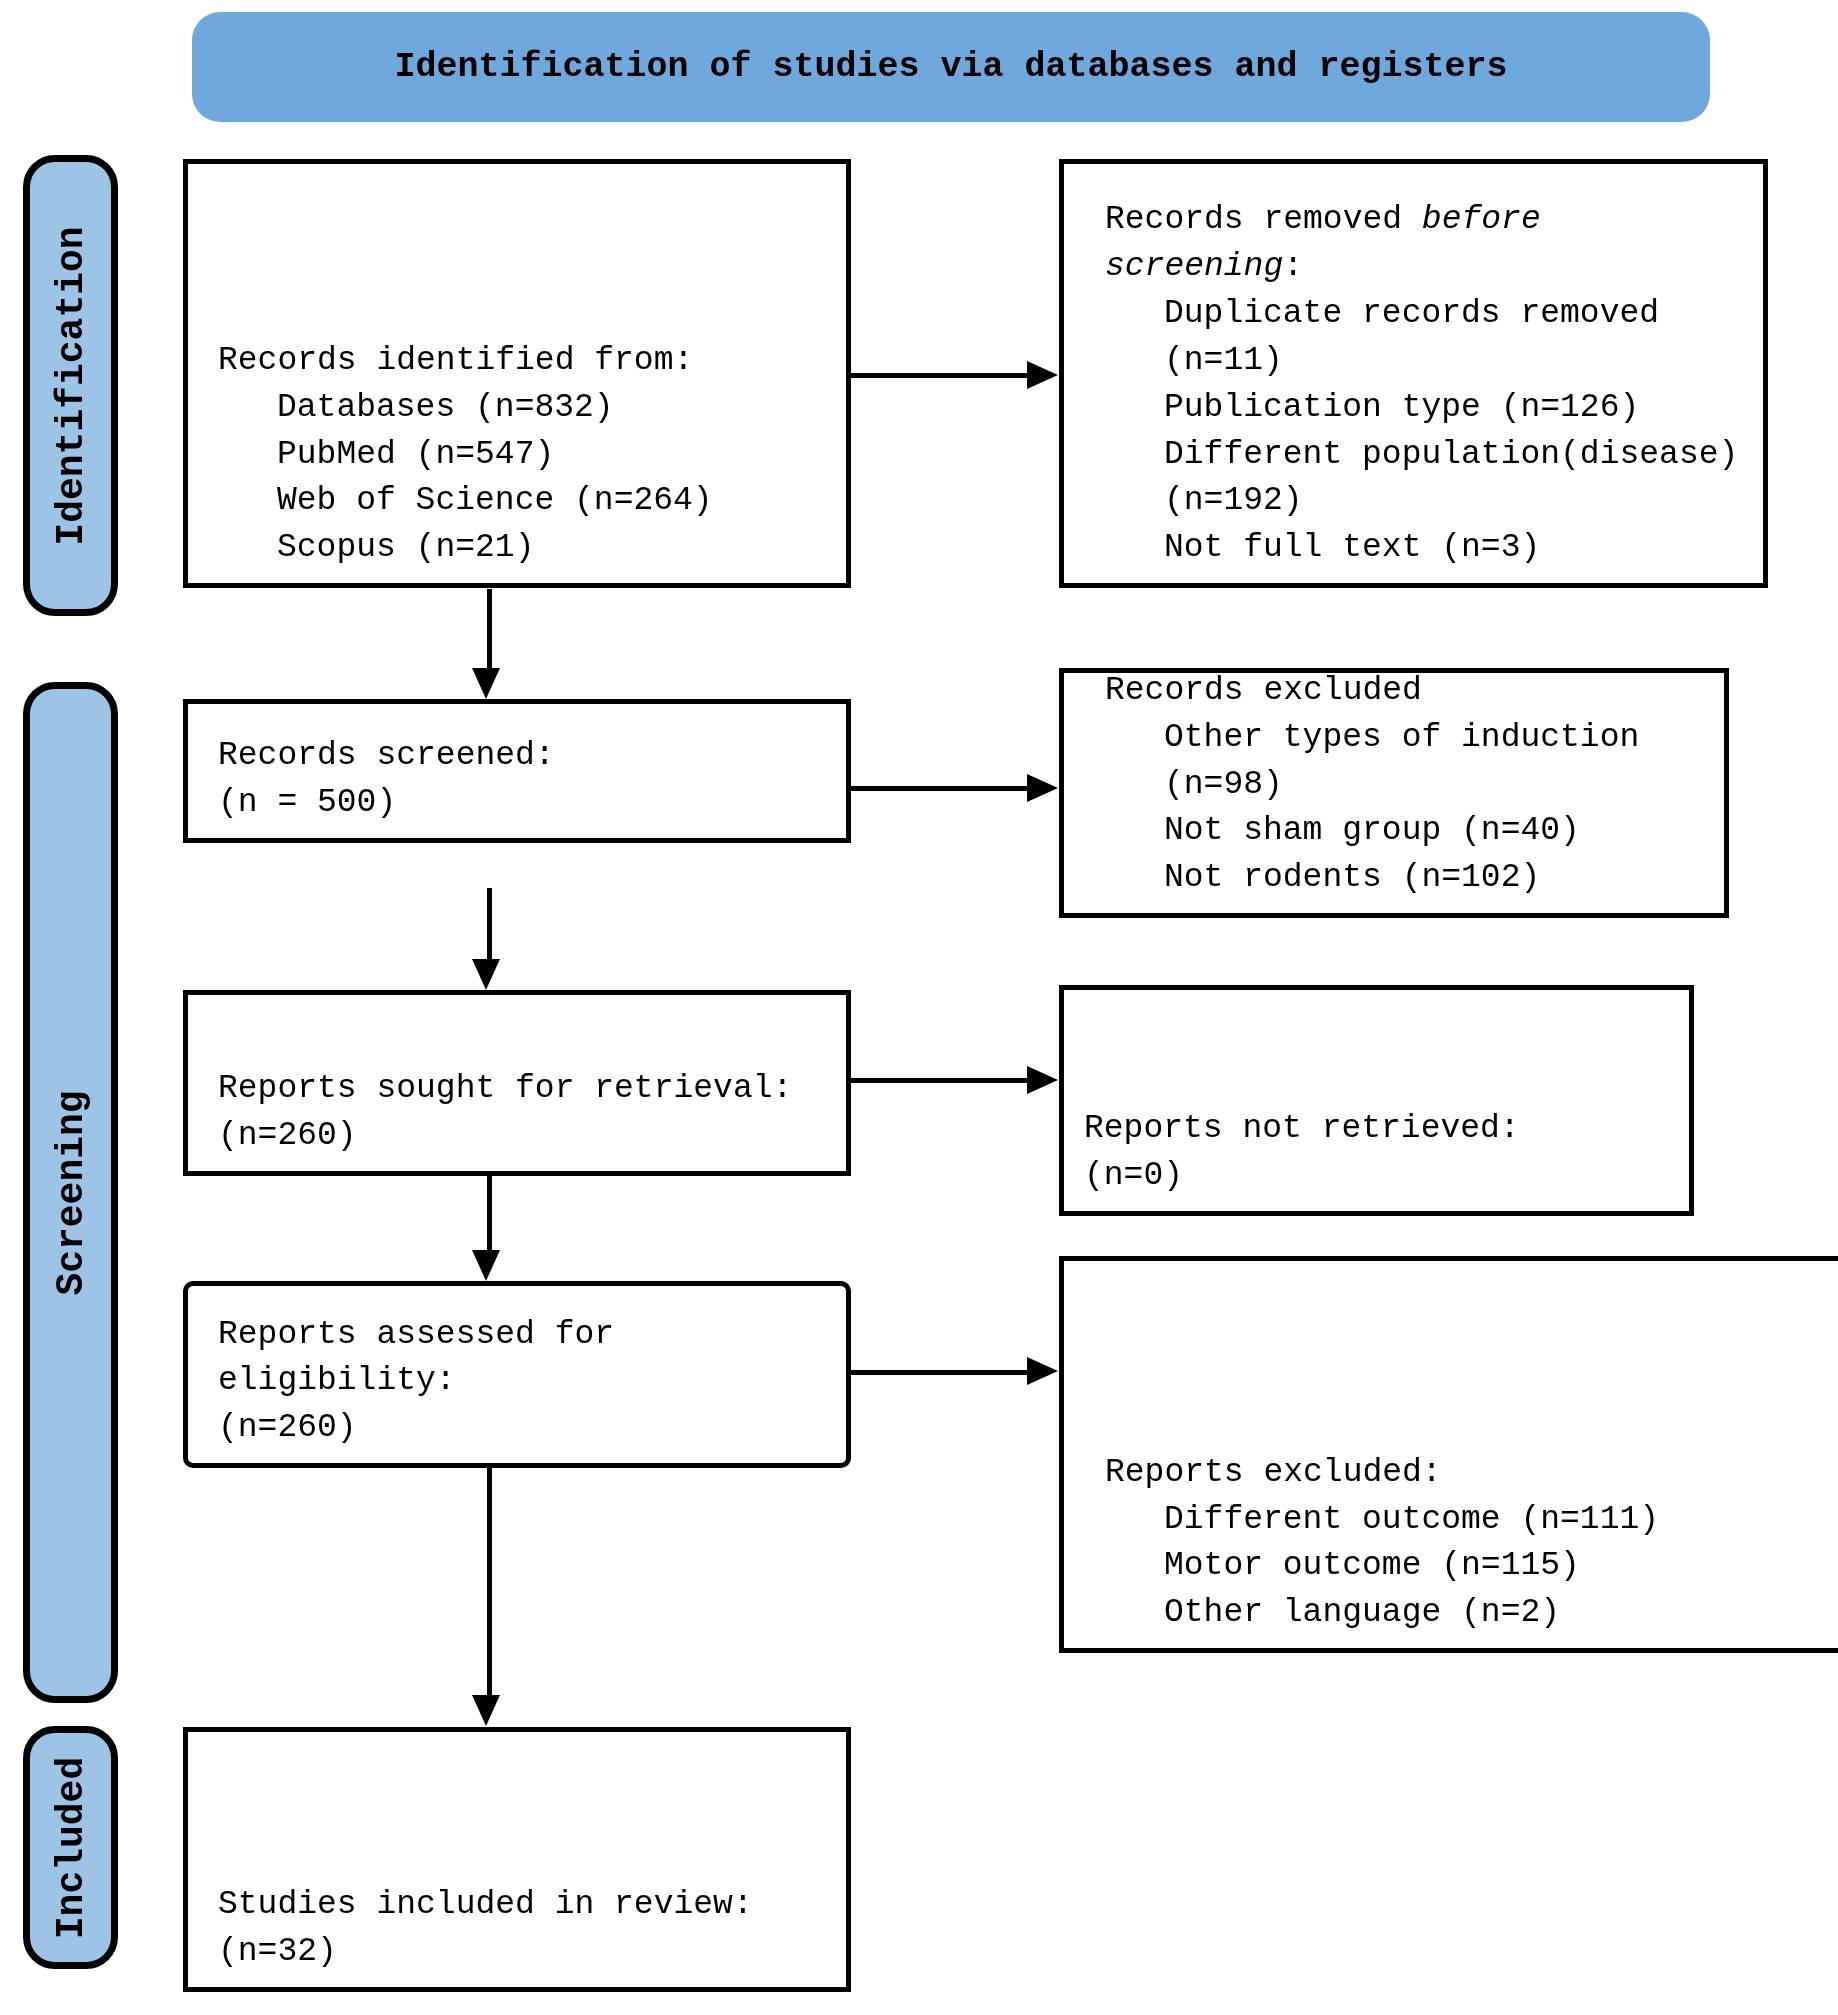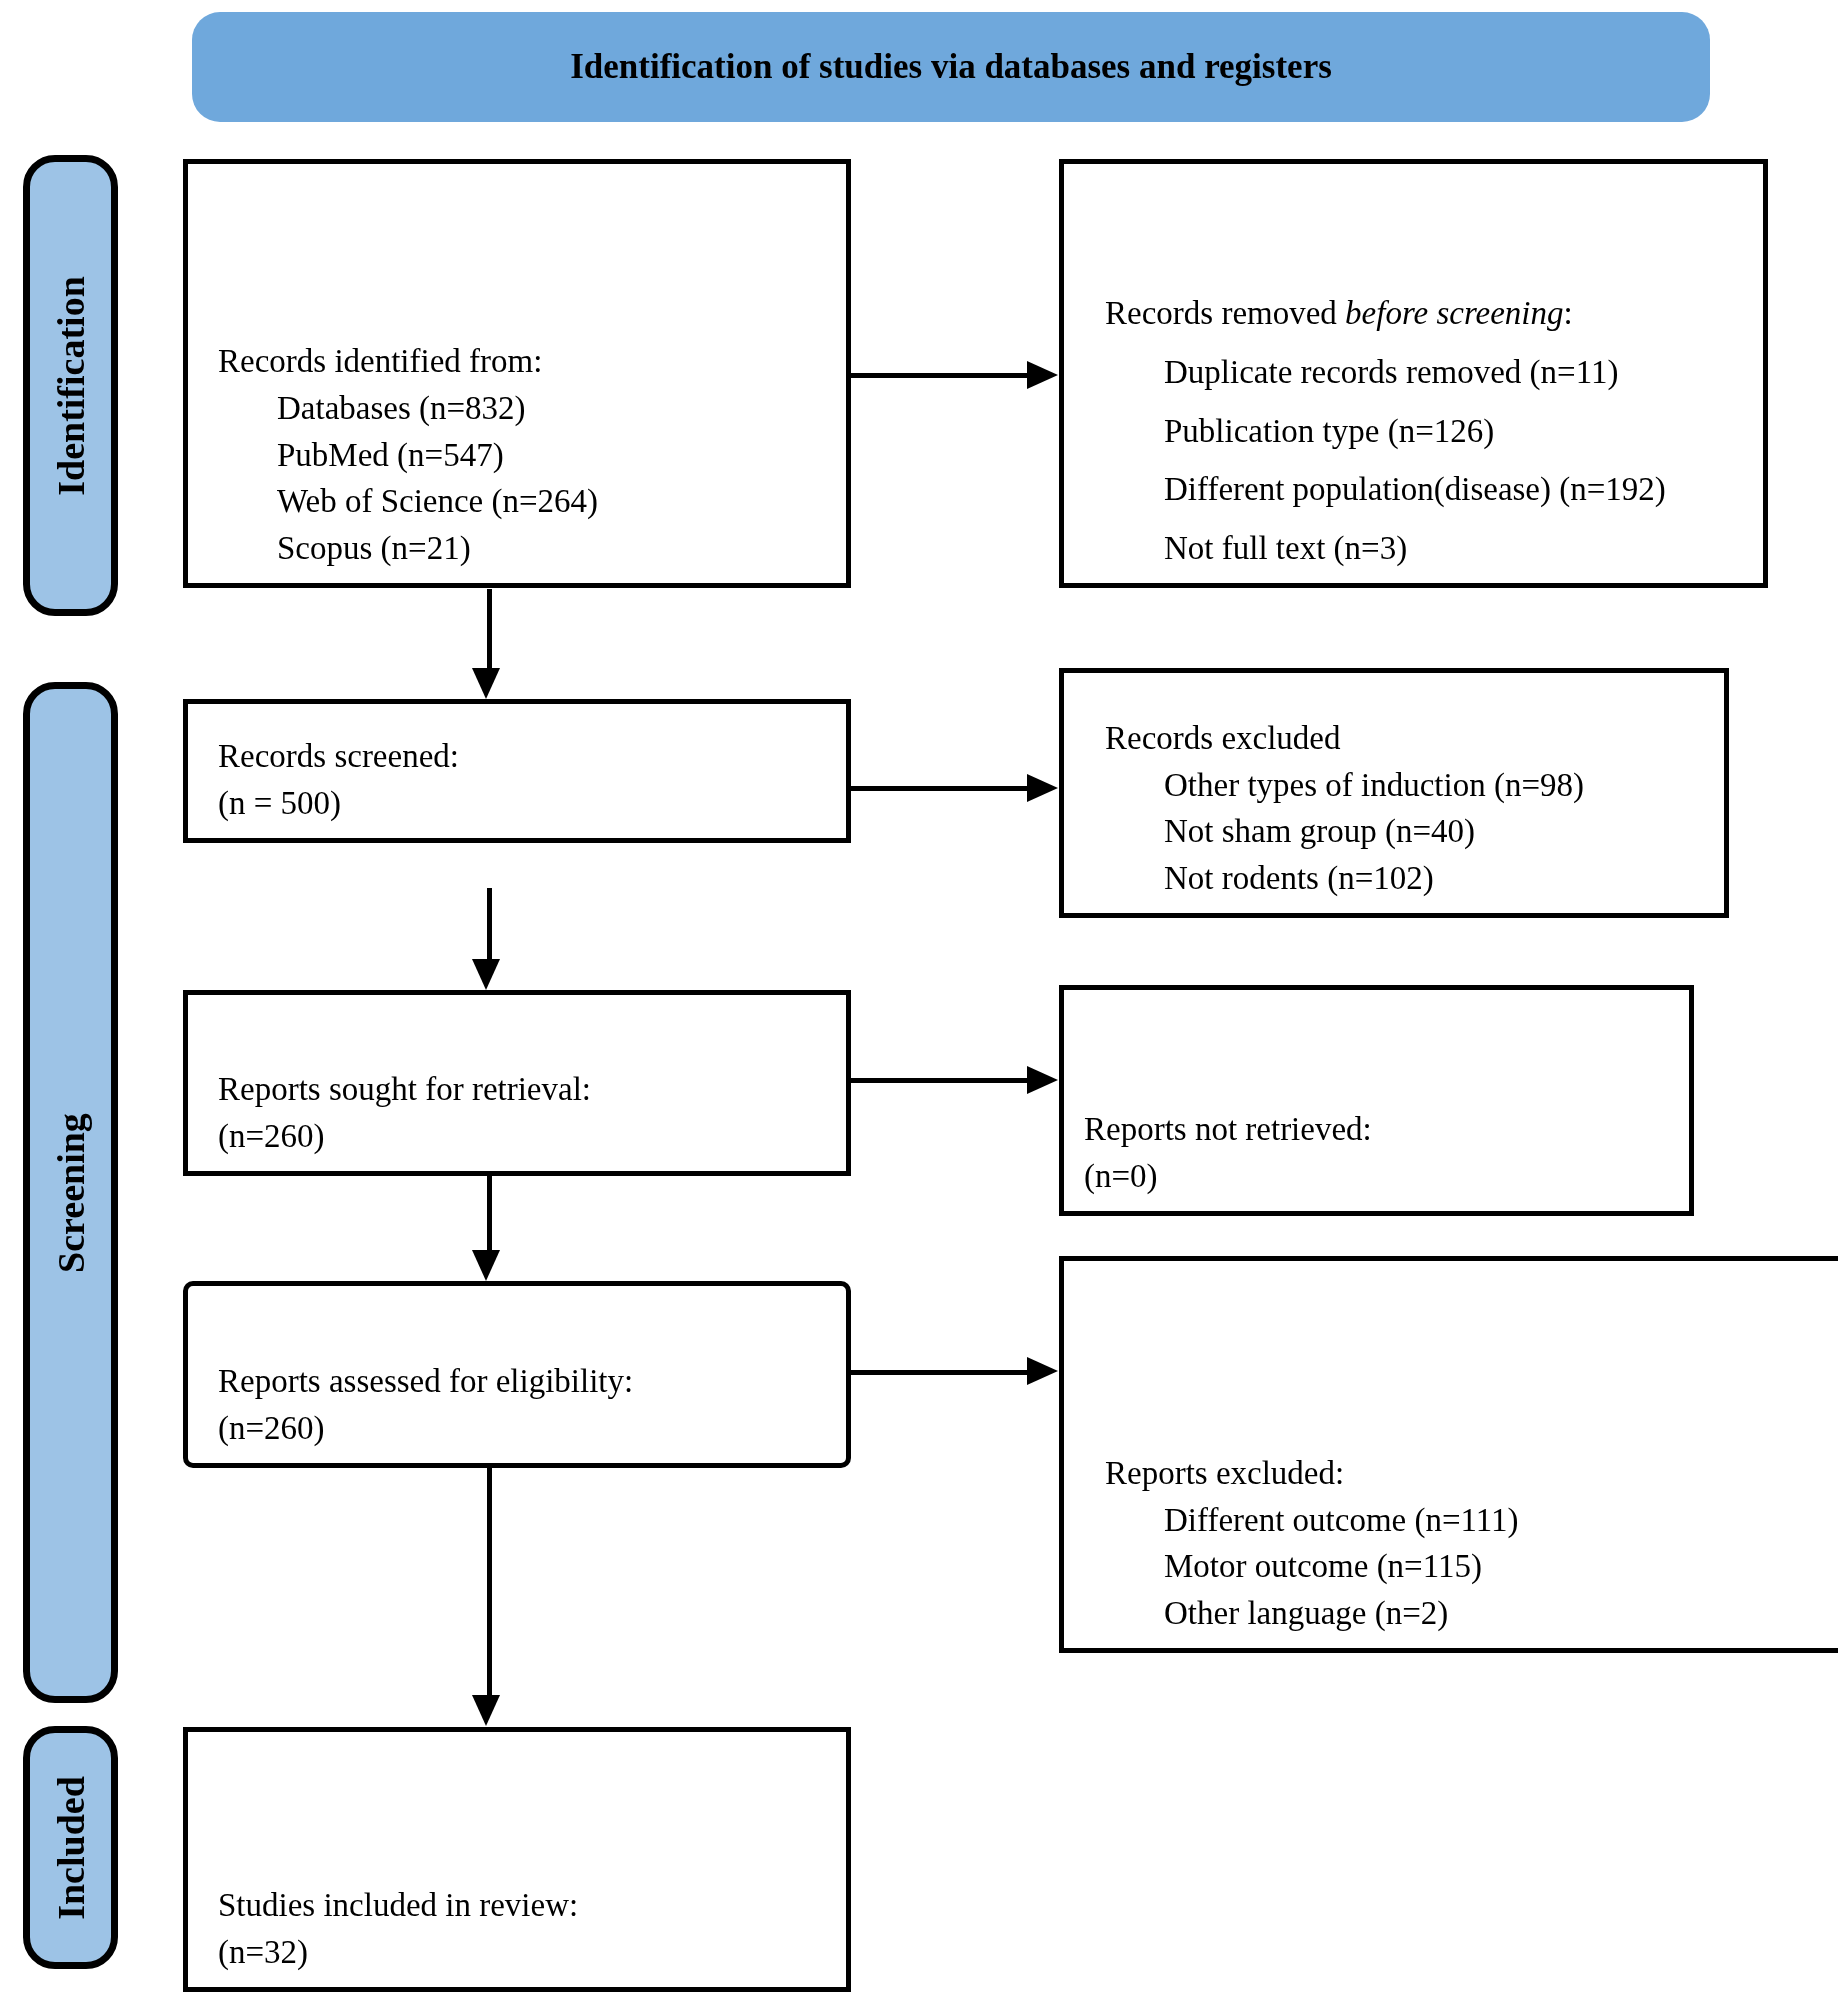--- a/index.html
+++ b/index.html
@@ -1,21 +1,21 @@
 <!DOCTYPE html>
 <html style="font-size:8.6px"><head>
 <meta charset="utf-8">
 <style>
   html, body { margin: 0; padding: 0; background: #ffffff; }
   #diagram {
     position: relative;
     width: 1838px;
     height: 2015px;
     background: #ffffff;
-    font-family: Liberation Serif, serif;
+    font-family: Liberation Mono, monospace;
     color: #000000;
   }
 
   
   #banner {
     position: absolute;
     left: 192px; top: 12px;
     width: 1518px; height: 110px;
     border-radius: 28px;
     display: flex; align-items: center; justify-content: center;
@@ -53,21 +53,21 @@
     flex-direction: column;
     justify-content: flex-end;
     font-size: 33px;
     line-height: 1.42;
   }
   .box.left  { left: 183px; width: 668px; padding: 10.8px 16px 10.8px 30px; }
   .box.right { left: 1059px; padding: 10.8px 16px 10.8px 41px; }
   .line.item { padding-left: 59px; }
 
   #box-identified { top: 159px;  height: 429px; }
-  #box-removed    { top: 159px;  height: 429px; width: 709px; gap: 12px; }
+  #box-removed    { top: 159px;  height: 429px; width: 709px; }
   #box-screened   { top: 699px; height: 144px; }
   #box-records-excluded { top: 668px; height: 250px; width: 670px; }
   #box-sought     { top: 990px; height: 186px; }
   #box-not-retrieved { top: 985px; height: 231px; width: 635px; padding-left: 20px; }
   #box-assessed   { top: 1281px; height: 187px; border-radius: 10px; }
   #box-reports-excluded { top: 1256px; height: 397px; width: 812px; }
   #box-included   { top: 1727px; height: 265px; }
 
   
   .shaft-h { position: absolute; height: 4.9px; background: #000; }

